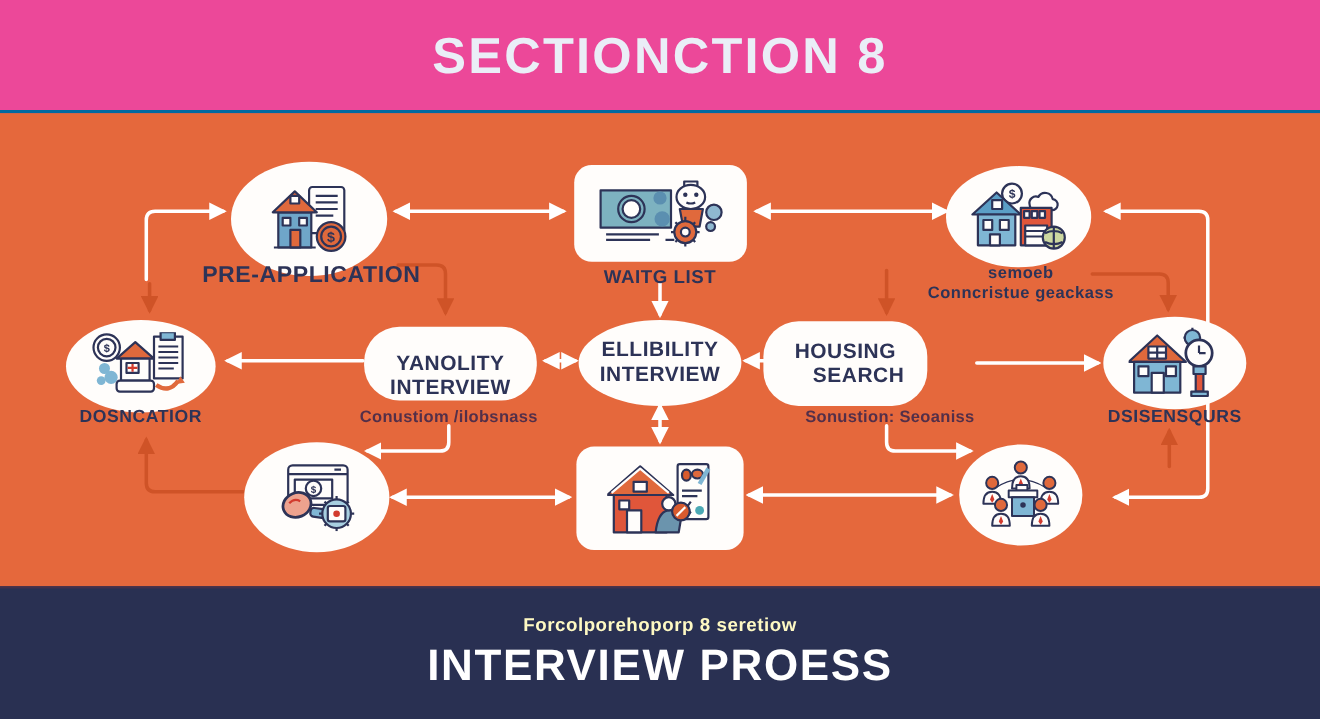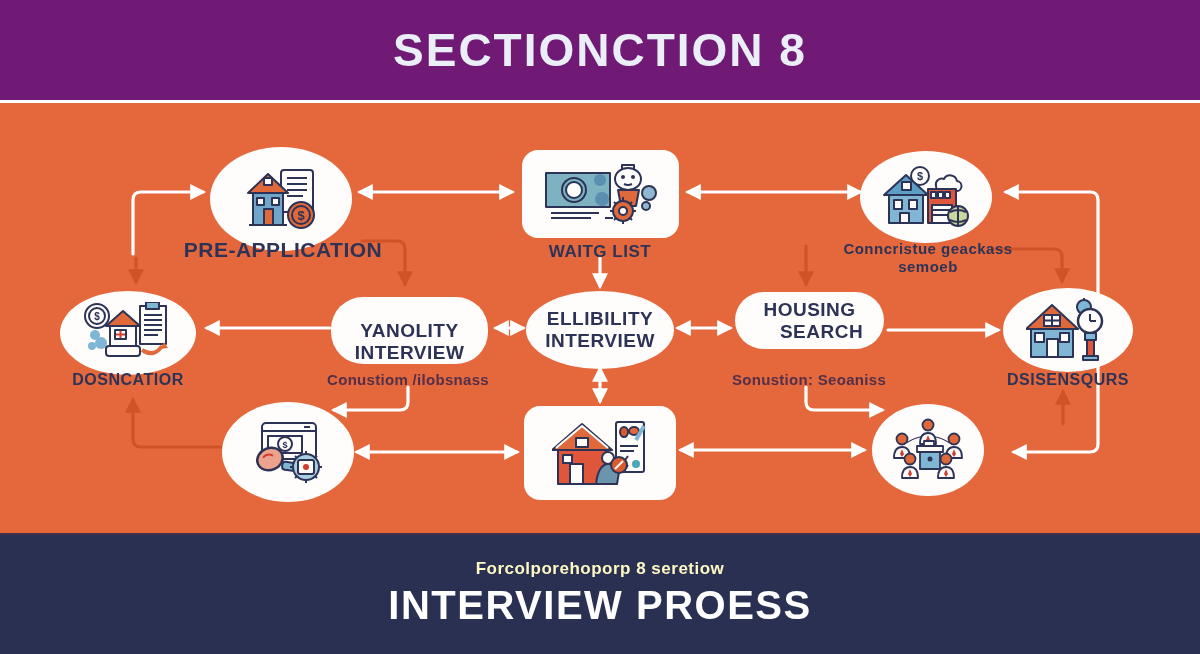--- a/index.html
+++ b/index.html
@@ -1,20 +1,20 @@
 <!DOCTYPE html>
 <html><head>
 <meta charset="utf-8">
 <style>
   html,body{margin:0;padding:0;}
   body{width:1200px;height:654px;position:relative;overflow:hidden;
        font-family:"Liberation Sans","DejaVu Sans",sans-serif;background:#e5683c;}
   .abs{position:absolute;}
   
-  .header{left:0;top:0;width:1200px;height:100px;background:#701a75;border-bottom:3px solid #ffffff;
+  .header{left:0;top:0;width:1200px;height:100px;background:#ec4899;border-bottom:3px solid #0369a1;
           display:flex;align-items:center;justify-content:center;}
   .header-title{color:#eaeef7;font-size:46px;font-weight:bold;letter-spacing:2px;}
   .canvas{left:0;top:103px;width:1200px;height:430px;background:#e5683c;}
   .footer{left:0;top:533px;width:1200px;height:121px;background:#293052;border-top:2px solid #43304a;
           display:flex;flex-direction:column;align-items:center;}
   .footer-kicker{color:#fef9c3;font-size:17px;font-weight:bold;margin-top:24px;letter-spacing:0.5px;}
   .footer-title{color:#ffffff;font-size:40px;font-weight:bold;letter-spacing:1.5px;margin-top:4px;}
   
   .node{background:#fffdfb;display:flex;align-items:center;justify-content:center;}
   .ellipse{border-radius:50%;}
@@ -146,22 +146,22 @@
         <rect x="63" y="27" width="5" height="6" fill="#fffdfb"></rect>
       <rect x="50" y="40" width="20" height="18" fill="#fffdfb"></rect>
       <line x1="50" y1="45" x2="70" y2="45"></line>
         <line x1="50" y1="50" x2="70" y2="50"></line>
       <circle cx="76" cy="51" r="10" fill="#ccd7a0"></circle>
       <path d="M68 47 q8 -4 16 0 M68 55 q8 4 16 0 M76 41 v20"></path>
     </g>
   </svg>
 </div>
 <div class="abs label w220" style="left:818px;top:240px;font-size:15px;line-height:18px;">
+  <span style="display:block;">semoeb</span>
   <span style="display:block;">Conncristue geackass</span>
-  <span style="display:block;">semoeb</span>
 </div>
 
 <div class="abs node ellipse" style="left:60px;top:291px;width:136px;height:84px;">
   <svg width="92" height="62" viewBox="0 0 92 62">
     <g stroke="#2d3357" stroke-width="2" fill="none" stroke-linejoin="round">
       <circle cx="15" cy="14" r="12" fill="#fffdfb"></circle>
         <circle cx="15" cy="14" r="8"></circle>
       <text x="15" y="18" font-size="10" font-weight="bold" text-anchor="middle" fill="#2d3357" stroke="none">$</text>
       <circle cx="13" cy="33" r="5" fill="#7fb6d4" stroke="none"></circle>
         <circle cx="19" cy="41" r="6" fill="#7fb6d4" stroke="none"></circle>
@@ -193,21 +193,21 @@
 </div>
 <div class="abs sublabel w220" style="left:298px;top:371px;">Conustiom /ilobsnass</div>
 
 <div class="abs node ellipse" style="left:526px;top:291px;width:148px;height:78px;">
   <div class="pill-text">
     <span style="display:block;">ELLIBILITY</span>
     <span style="display:block;">INTERVIEW</span>
   </div>
 </div>
 
-<div class="abs node pill" style="left:735px;top:292px;width:149px;height:57px;justify-content:center;">
+<div class="abs node pill" style="left:694px;top:292px;width:149px;height:77px;justify-content:center;">
   <div class="pill-text">
     <span style="display:block;">HOUSING</span>
     <span style="display:block;transform:translateX(12px);">SEARCH</span>
   </div>
 </div>
 <div class="abs sublabel w220" style="left:699px;top:371px;">Sonustion: Seoaniss</div>
 
 <div class="abs node ellipse" style="left:1003px;top:288px;width:130px;height:84px;">
   <svg width="84" height="66" viewBox="0 0 84 66">
     <g stroke="#2d3357" stroke-width="2" fill="none" stroke-linejoin="round">

